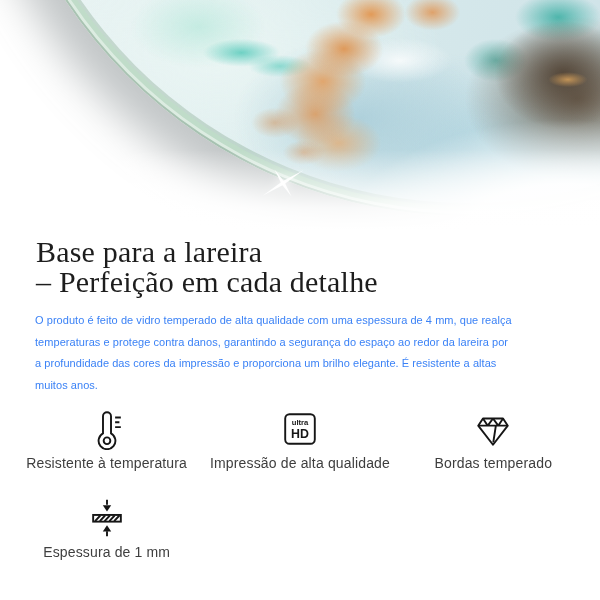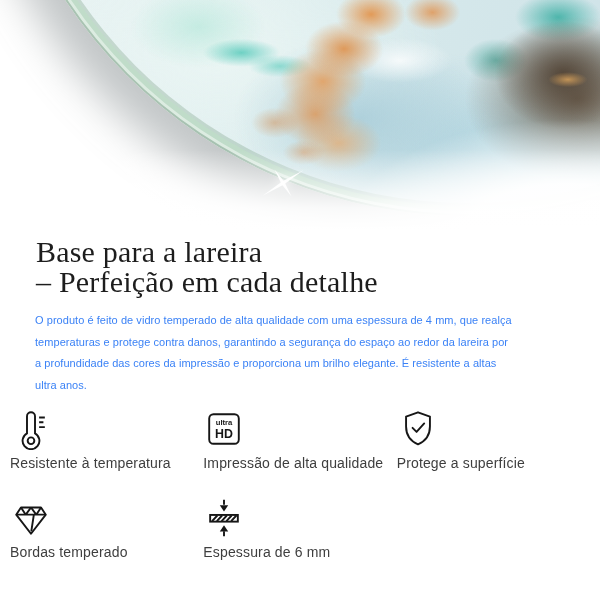--- a/index.html
+++ b/index.html
@@ -47,21 +47,21 @@
       linear-gradient(to bottom, rgba(255,255,255,0) 150px, rgba(255,255,255,.88) 208px, #fff 230px),
       radial-gradient(300px 160px at 94% 102%, rgba(255,255,255,.95) 35%, rgba(255,255,255,0) 75%);}
 
   
   .title{margin:2px 0 0;padding:0 36px;font-family:"Liberation Serif","DejaVu Serif",serif;
     font-weight:400;font-size:30px;line-height:30px;color:#1d1d1d;letter-spacing:.2px;}
   .desc{margin:13px 1px 0;padding:0 34px;font-size:11px;line-height:21.7px;color:#3b82f6;letter-spacing:.05px;}
 
   
   .features{margin:9px 10px 0;display:grid;grid-template-columns:repeat(3,1fr);row-gap:24px;}
-  .feature{display:flex;flex-direction:column;align-items:flex-start;}
+  .feature{display:flex;flex-direction:column;align-items:center;}
   .feature-icon{height:44px;display:flex;align-items:flex-end;justify-content:center;}
   .feature-icon svg{width:42px;height:42px;display:block;}
   .feature-label{margin-top:5px;font-size:14px;color:#3e3e3e;letter-spacing:.15px;white-space:nowrap;}
   .ic{stroke:#161616;fill:none;stroke-width:2;}
   .ic-fill{fill:#161616;stroke:none;}
   .uhd-top{font-family:"Liberation Sans",sans-serif;font-size:8px;font-weight:700;fill:#161616;}
   .uhd-bottom{font-family:"Liberation Sans",sans-serif;font-size:13px;font-weight:700;fill:#161616;}
 </style>
 </head>
 <body>
@@ -81,21 +81,21 @@
 
   <h1 class="title">
     <div>Base para a lareira</div>
     <div>– Perfeição em cada detalhe</div>
   </h1>
 
   <div class="desc">
     <div>O produto é feito de vidro temperado de alta qualidade com uma espessura de 4 mm, que realça</div>
     <div>temperaturas e protege contra danos, garantindo a segurança do espaço ao redor da lareira por</div>
     <div>a profundidade das cores da impressão e proporciona um brilho elegante. É resistente a altas</div>
-    <div>ultra anos.</div>
+    <div>muitos anos.</div>
   </div>
 
   <div class="features">
 
     <div class="feature">
       <div class="feature-icon">
         <svg viewBox="0 0 44 44">
           <path class="ic" stroke-width="2.2" d="M17.8 26.6 V8.6 a4.2 4.2 0 0 1 8.4 0 V26.6 a8.8 8.8 0 1 1 -8.4 0 Z"></path>
           <circle class="ic" cx="22" cy="34.3" r="3.5"></circle>
           <path class="ic" d="M30.5 10 h6 M30.5 15 h4.5 M30.5 20 h6"></path>
@@ -108,29 +108,20 @@
       <div class="feature-icon">
         <svg viewBox="0 0 44 44">
           <rect class="ic" stroke-width="2.6" x="6.5" y="6.5" width="31" height="31" rx="4.5"></rect>
           <text class="uhd-top" x="22" y="18" text-anchor="middle">ultra</text>
           <text class="uhd-bottom" x="22" y="31.5" text-anchor="middle">HD</text>
         </svg>
       </div>
       <div class="feature-label">Impressão de alta qualidade</div>
     </div>
 
-    <div class="feature">
-      <div class="feature-icon">
-        <svg viewBox="0 0 44 44">
-          <path class="ic" stroke-width="2.2" stroke-linejoin="round" d="M22 4.5 L34.5 9 V19.3 C34.5 28.7 29.2 34.9 22 38 C14.8 34.9 9.5 28.7 9.5 19.3 V9 Z"></path>
-          <path class="ic" stroke-width="2.2" stroke-linecap="round" stroke-linejoin="round" d="M16.3 20.8 l4.2 4.2 l8 -8.8"></path>
-        </svg>
-      </div>
-      <div class="feature-label">Protege a superfície</div>
-    </div>
 
     <div class="feature">
       <div class="feature-icon">
         <svg viewBox="0 0 44 44">
           <path class="ic" stroke-linejoin="round" d="M11.5 11 H32.5 L37.5 18.5 L22 38.5 L6.5 18.5 Z"></path>
           <path class="ic" stroke-width="1.6" d="M6.5 18.5 H37.5 M11.5 11 L16.5 18.5 M22 11 L16.5 18.5 M22 11 L27.5 18.5 M32.5 11 L27.5 18.5 M25 18.5 L22.3 36"></path>
         </svg>
       </div>
       <div class="feature-label">Bordas temperado</div>
     </div>
@@ -140,17 +131,17 @@
       <div class="feature-icon">
         <svg viewBox="0 0 44 44">
           <path class="ic" stroke-width="2.4" d="M22 3 V8"></path>
           <path class="ic-fill" d="M22 15.2 L17.6 8.6 L26.4 8.6 Z"></path>
           <rect class="ic" stroke-width="2.4" x="7.5" y="18.8" width="29" height="7"></rect>
           <path class="ic" stroke-width="2.2" d="M9.5 25.2 L15 19.4 M14.5 25.2 L20 19.4 M19.5 25.2 L25 19.4 M24.5 25.2 L30 19.4 M29.5 25.2 L35 19.4"></path>
           <path class="ic" stroke-width="2.4" d="M22 41 V36"></path>
           <path class="ic-fill" d="M22 29.6 L17.6 36.2 L26.4 36.2 Z"></path>
         </svg>
       </div>
-      <div class="feature-label">Espessura de 6 mm</div>
+      <div class="feature-label">Espessura de 1 mm</div>
     </div>
 
   </div>
 </div>
 
 </body></html>

